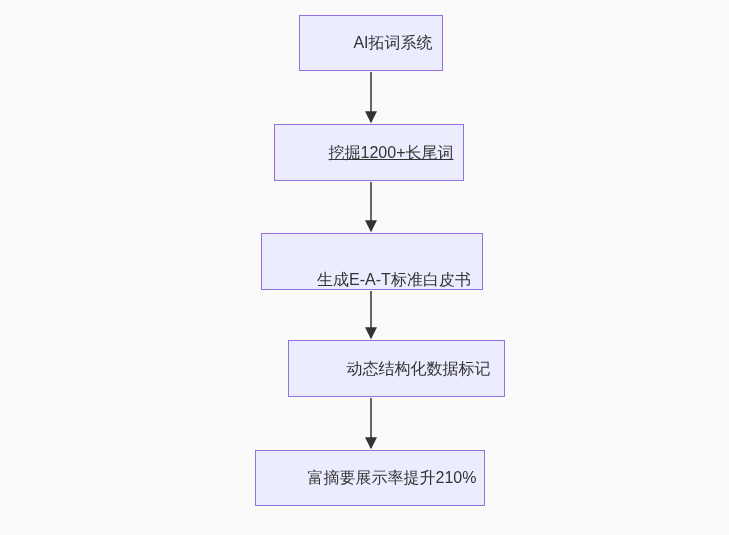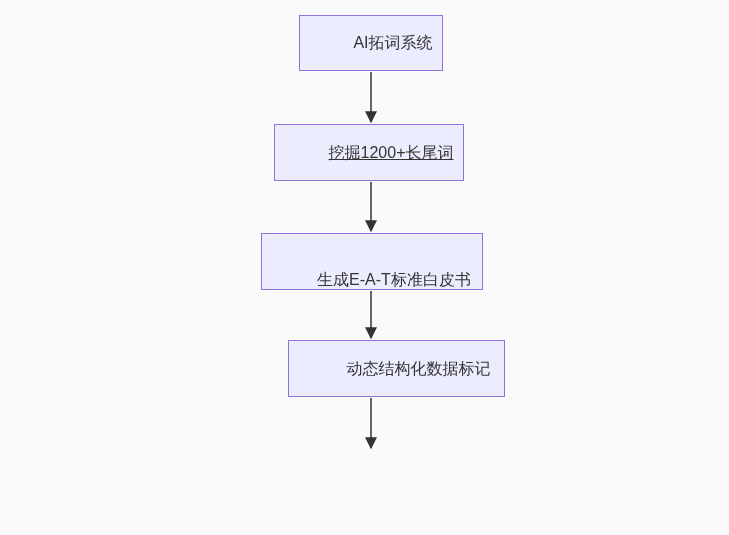--- a/index.html
+++ b/index.html
@@ -69,14 +69,17 @@
   </div>
 
   <div class="node n3">
     <span>生成E-A-T标准白皮书</span>
   </div>
 
   <div class="node n4">
     <span>动态结构化数据标记</span>
   </div>
 
+  <div class="node n5">
+    <span>富摘要展示率提升210%</span>
+  </div>
 
 </div>
 
 </body></html>

